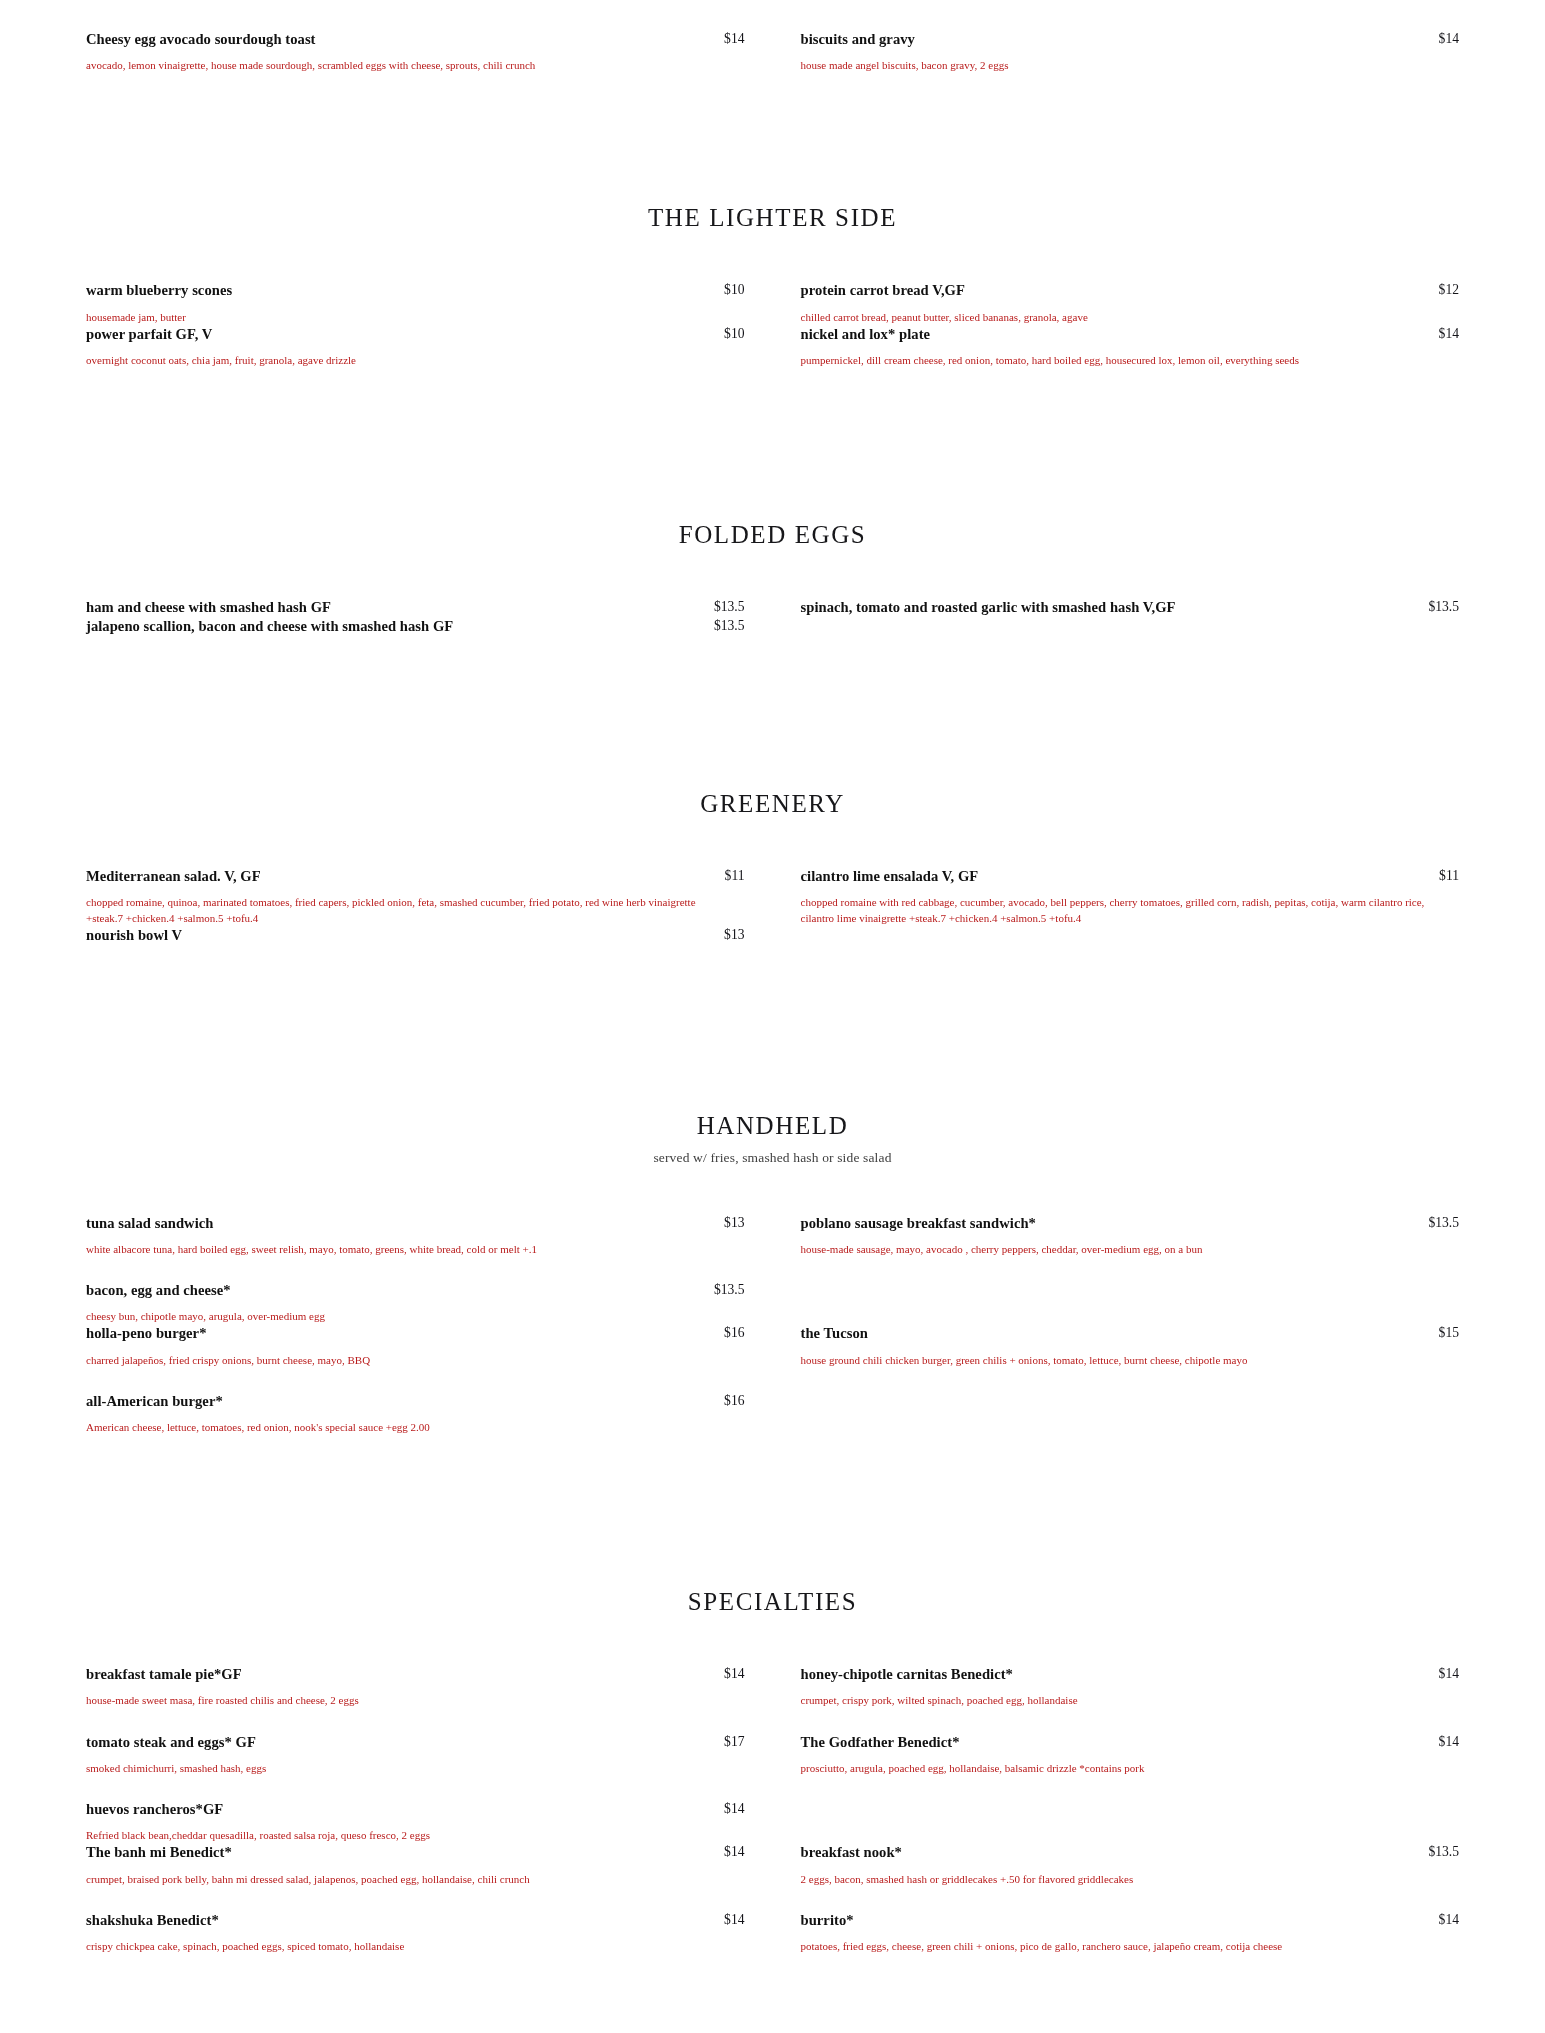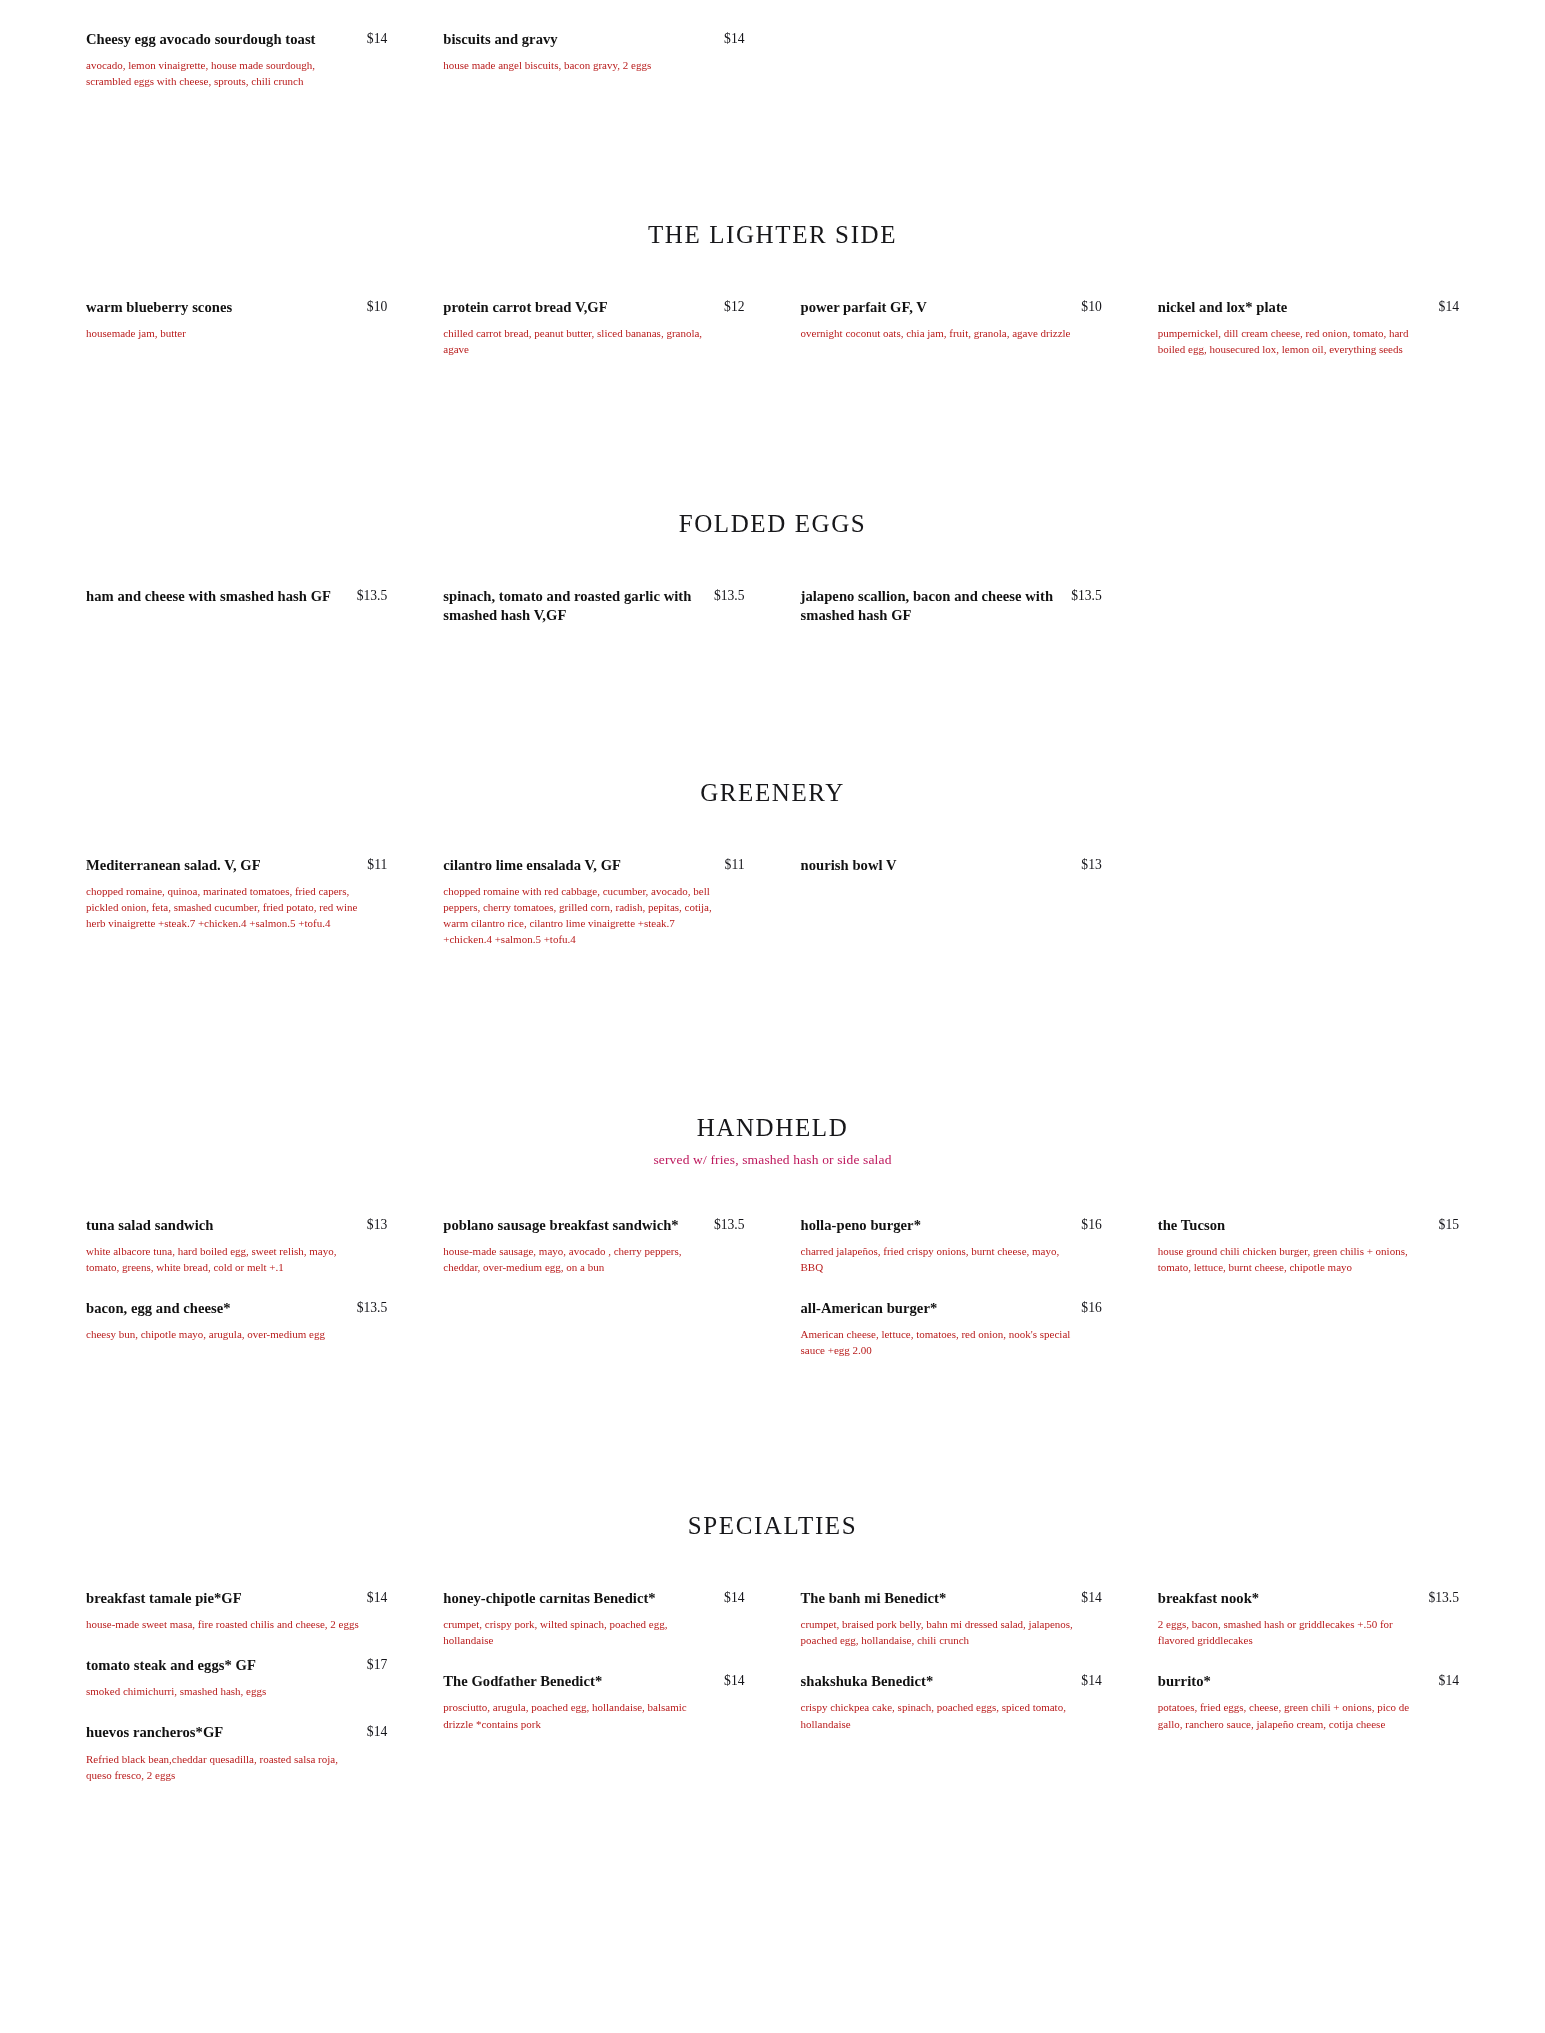--- a/index.html
+++ b/index.html
@@ -29,29 +29,29 @@
     font-weight: 400;
     letter-spacing: 1.6px;
     color: #17171a;
     margin: 0;
     line-height: 1.2;
   }
   .section-sub {
     text-align: center;
     font-size: 13.5px;
     font-weight: 400;
-    color: #be185d;
+    color: #404040;
     letter-spacing: .15px;
     margin: 9px 0 0 0;
   }
 
   
   .cols {
     display: grid;
-    grid-template-columns: repeat(4, 1fr);
+    grid-template-columns: repeat(2, 1fr);
     column-gap: 56px;
   }
   .col { min-width: 0; }
 
   .item { margin-bottom: 24px; }
   .item:last-child { margin-bottom: 0; }
 
   .item-head {
     display: flex;
     align-items: flex-start;

